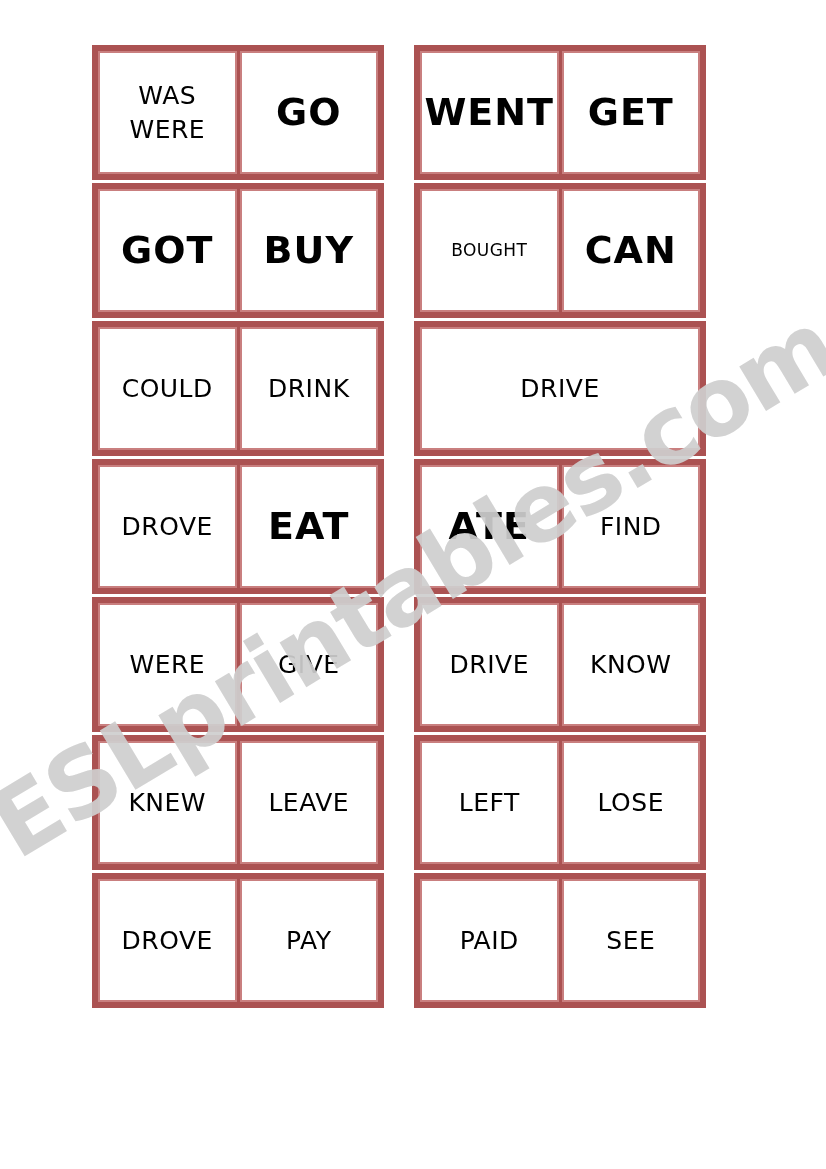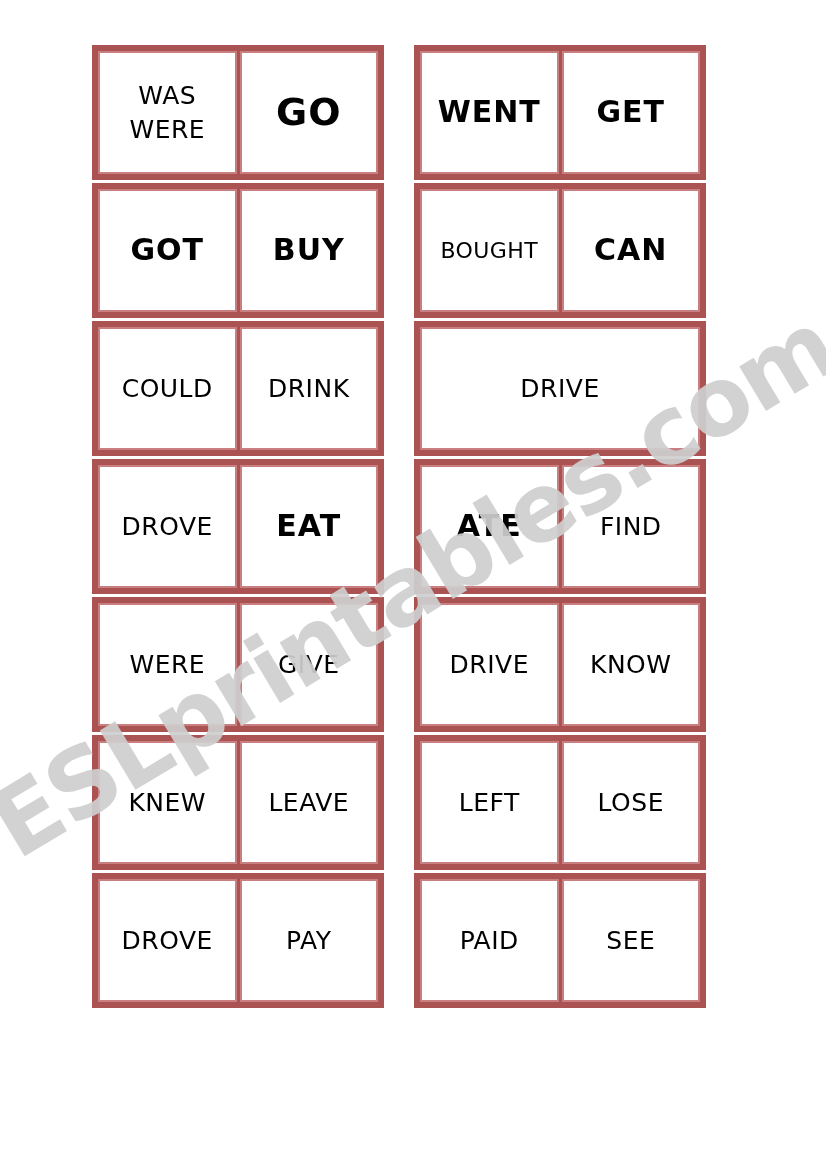--- a/index.html
+++ b/index.html
@@ -89,23 +89,23 @@
     font-family: "DejaVu Sans", "Liberation Sans", sans-serif;
     font-size: 25px;
     font-weight: 500;
     letter-spacing: 0.5px;
     text-align: center;
     line-height: 1.35;
     white-space: pre-line;
   }
   
   .size-xl   { font-size: 38px; font-weight: bold; letter-spacing: 1px; }
-  .size-lg   { font-size: 30px; font-weight: bold; letter-spacing: 1px; }
+  .size-lg   { font-size: 38px; font-weight: bold; letter-spacing: 1px; }
   .size-md   { font-size: 25px; }
-  .size-sm   { font-size: 22px; letter-spacing: 0.4px; }
+  .size-sm   { font-size: 17px; letter-spacing: 0.4px; }
 </style>
 </head>
 <body>
 
 <div id="sheet">
   <div class="column" id="column-left">
       <div class="domino-row">
         <div class="domino-cell cell-left">
           <span class="cell-word size-md">WAS
 WERE</span>

